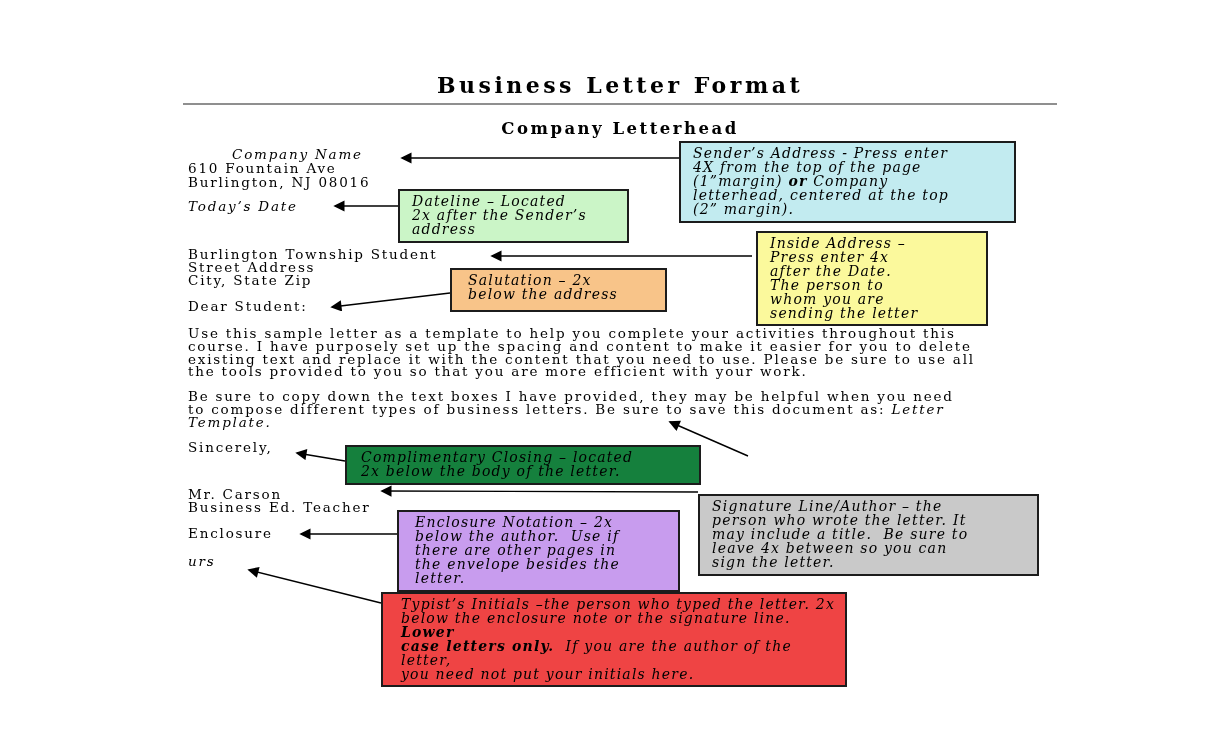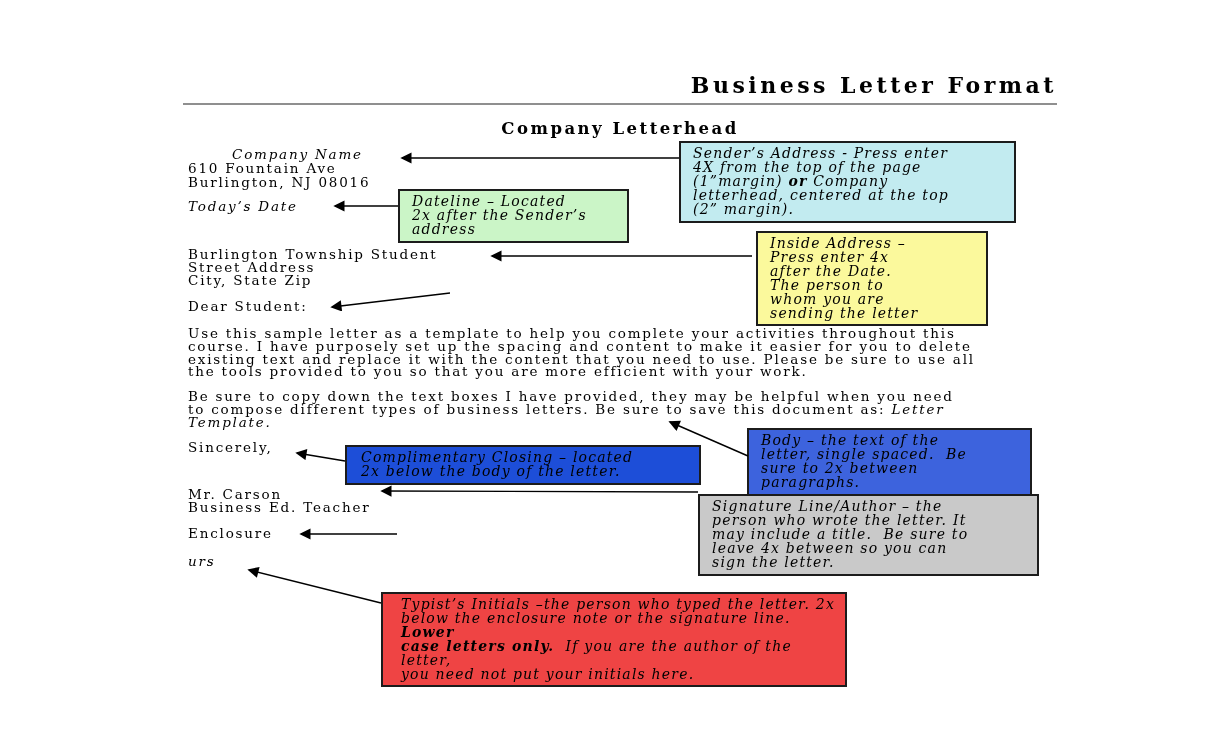--- a/index.html
+++ b/index.html
@@ -2,21 +2,21 @@
 <html><head>
 <meta charset="utf-8">
 <style>
   html,body{margin:0;padding:0;background:#ffffff;}
   .canvas{
     position:relative;width:1220px;height:740px;background:#ffffff;overflow:hidden;
     font-family:"DejaVu Serif","Liberation Serif",serif;color:#000;
   }
   .abs{position:absolute;}
   .page-title{
-    left:183px;top:72px;width:874px;text-align:right;
+    left:183px;top:72px;width:874px;text-align:center;
     font-size:22px;font-weight:bold;letter-spacing:3.5px;white-space:nowrap;
   }
   .divider{left:183px;top:103px;width:874px;height:2px;}
   .letterhead-heading{
     left:183px;top:119px;width:874px;text-align:center;
     font-size:16.5px;font-weight:bold;letter-spacing:2.5px;white-space:nowrap;
   }
   .ltr{font-size:13.5px;letter-spacing:1.8px;white-space:nowrap;line-height:13px;}
   .it{font-style:italic;}
   .plines .tline{white-space:nowrap;line-height:12.8px;font-size:13.5px;letter-spacing:1.8px;}
@@ -72,31 +72,34 @@
 (2” margin).</span></div>
   <div class="abs callout" style="left: 398px; top: 189px; width: 231px; min-height: 52px; background: rgb(203, 245, 199); padding-left: 12px;"><span>Dateline – Located
 2x after the Sender’s
 address</span></div>
   <div class="abs callout" style="left: 756px; top: 231px; width: 232px; min-height: 85px; background: rgb(251, 249, 156);"><span>Inside Address –
 Press enter 4x
 after the Date.
 The person to
 whom you are
 sending the letter</span></div>
-  <div class="abs callout" style="left: 747px; top: 428px; width: 285px; min-height: 61px; background: rgb(61, 99, 221);"><span>Body – the text of the
-letter, single spaced.  Be
-sure to 2x between
-paragraphs.</span></div>
-  <div class="abs callout" style="left: 345px; top: 445px; width: 356px; min-height: 34px; padding-left: 14px; background: #1d4ed8;"><span>Complimentary Closing – located
+  <div class="abs callout" style="left: 450px; top: 268px; width: 217px; min-height: 44px; padding-left: 16px; background: rgb(248, 196, 137);"><span>Salutation – 2x
+below the address</span></div>
+  <div class="abs callout" style="left: 345px; top: 445px; width: 356px; min-height: 34px; padding-left: 14px; background: #15803d;"><span>Complimentary Closing – located
 2x below the body of the letter.</span></div>
   <div class="abs callout" style="left: 698px; top: 494px; width: 341px; min-height: 74px; background: rgb(201, 201, 201);"><span>Signature Line/Author – the
 person who wrote the letter. It
 may include a title.  Be sure to
 leave 4x between so you can
 sign the letter.</span></div>
+  <div class="abs callout" style="left: 397px; top: 510px; width: 283px; min-height: 70px; padding-left: 16px; background: rgb(200, 156, 238);"><span>Enclosure Notation – 2x
+below the author.  Use if
+there are other pages in
+the envelope besides the
+letter.</span></div>
   <div class="abs callout" style="left: 381px; top: 592px; width: 466px; min-height: 68px; padding-left: 18px; background: #ef4444;"><span>Typist’s Initials –the person who typed the letter. 2x
 below the enclosure note or the signature line.  </span><span style="font-weight: bold;">Lower
 case letters only.</span><span>  If you are the author of the letter,
 you need not put your initials here.</span></div>
 
   <svg class="abs arrows" viewBox="0 0 1220 740" xmlns="http://www.w3.org/2000/svg">
     <defs>
       <marker id="arrhead" viewBox="0 0 10 10" refX="8.5" refY="5" markerWidth="9" markerHeight="8" orient="auto">
         <path d="M0,0 L10,5 L0,10 z" fill="#000"></path>
       </marker>

